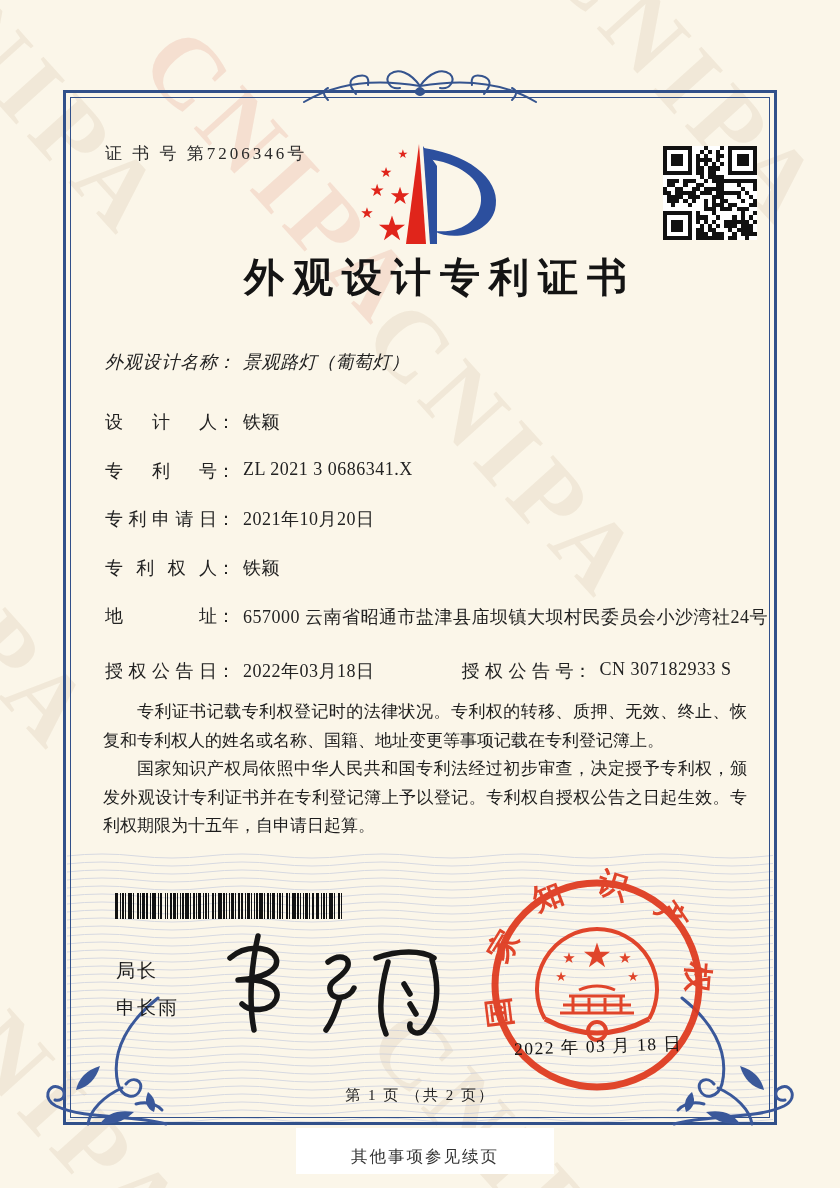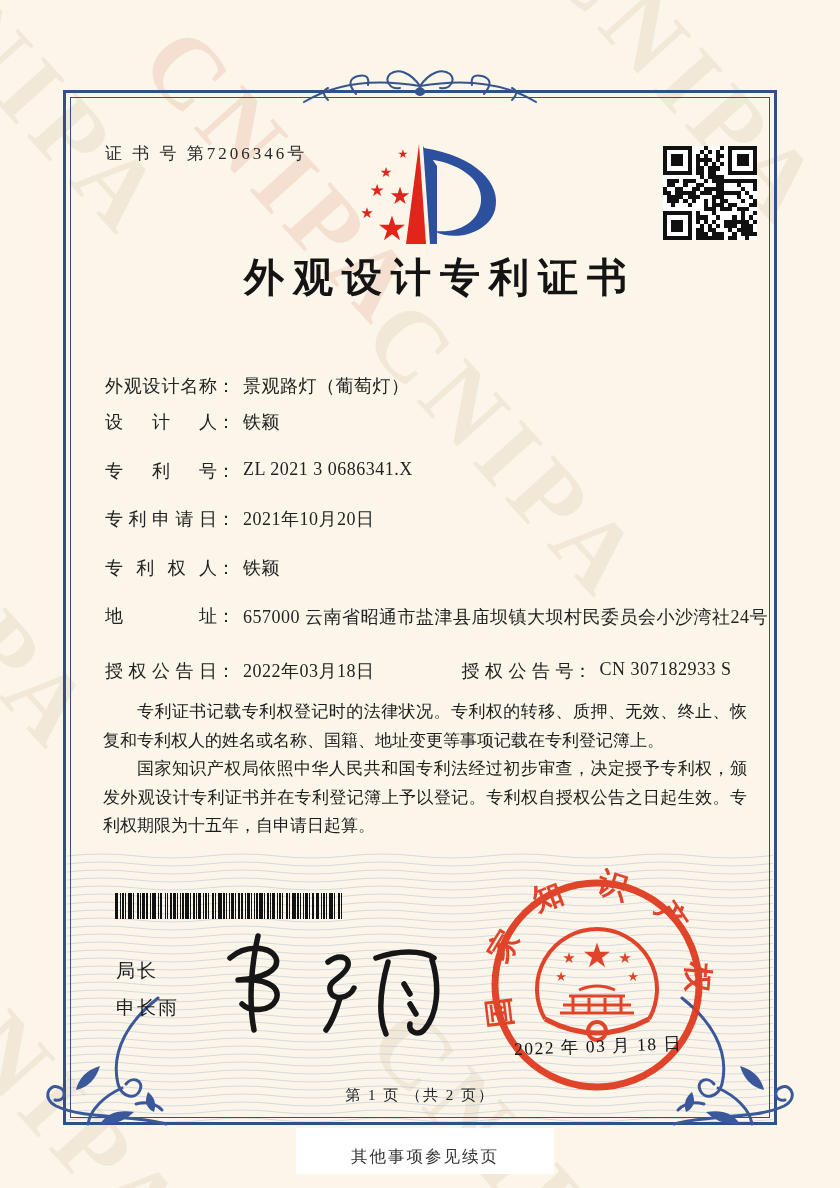--- a/index.html
+++ b/index.html
@@ -337,21 +337,21 @@
       <rect x="12" y="22" width="1" height="1" fill="#111"></rect>
       <rect x="13" y="22" width="1" height="1" fill="#111"></rect>
       <rect x="14" y="22" width="1" height="1" fill="#111"></rect>
       <rect x="16" y="22" width="1" height="1" fill="#111"></rect>
       <rect x="17" y="22" width="1" height="1" fill="#111"></rect>
       <rect x="20" y="22" width="1" height="1" fill="#111"></rect>
     </svg>
 
   <div class="title">外观设计专利证书</div>
 
-  <div class="row" style="top:374px;">
+  <div class="row" style="top:350px;font-style:italic;">
     <span class="lbl">外观设计名称</span>
       <span class="colon">：</span>
     <span class="val">景观路灯（葡萄灯）</span>
   </div>
   <div class="row" style="top:410px;">
     <span class="lbl">设计人</span>
       <span class="colon">：</span>
     <span class="val">铁颖</span>
   </div>
   <div class="row" style="top:459px;">

